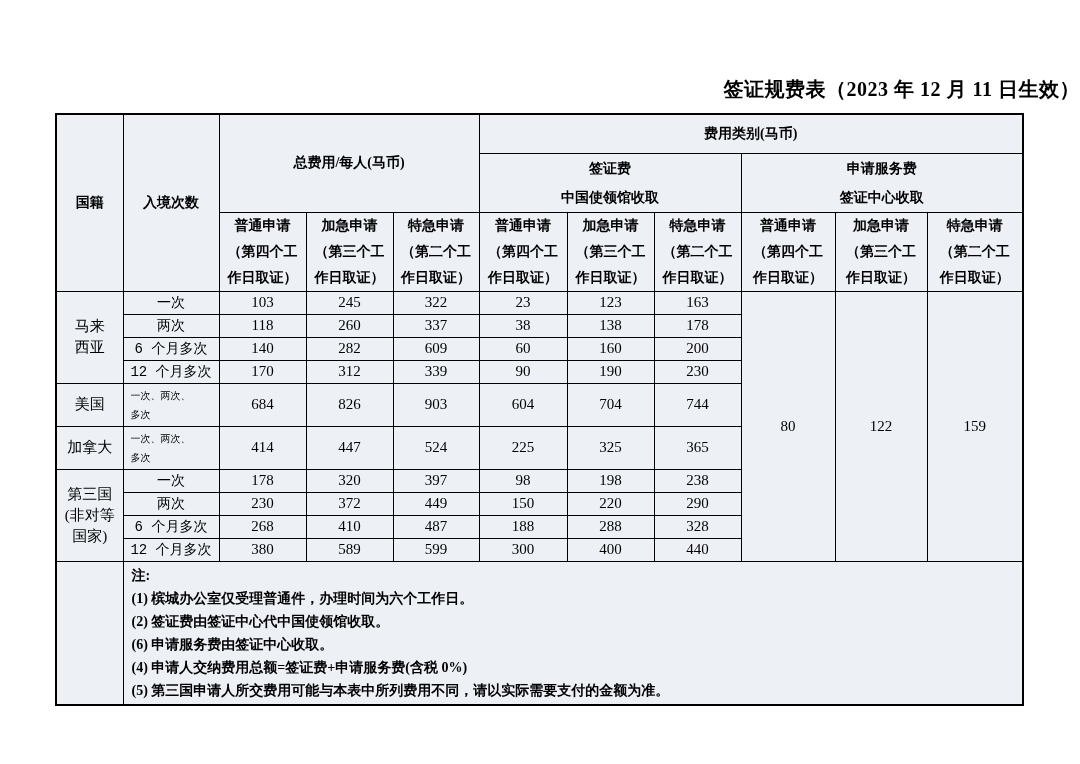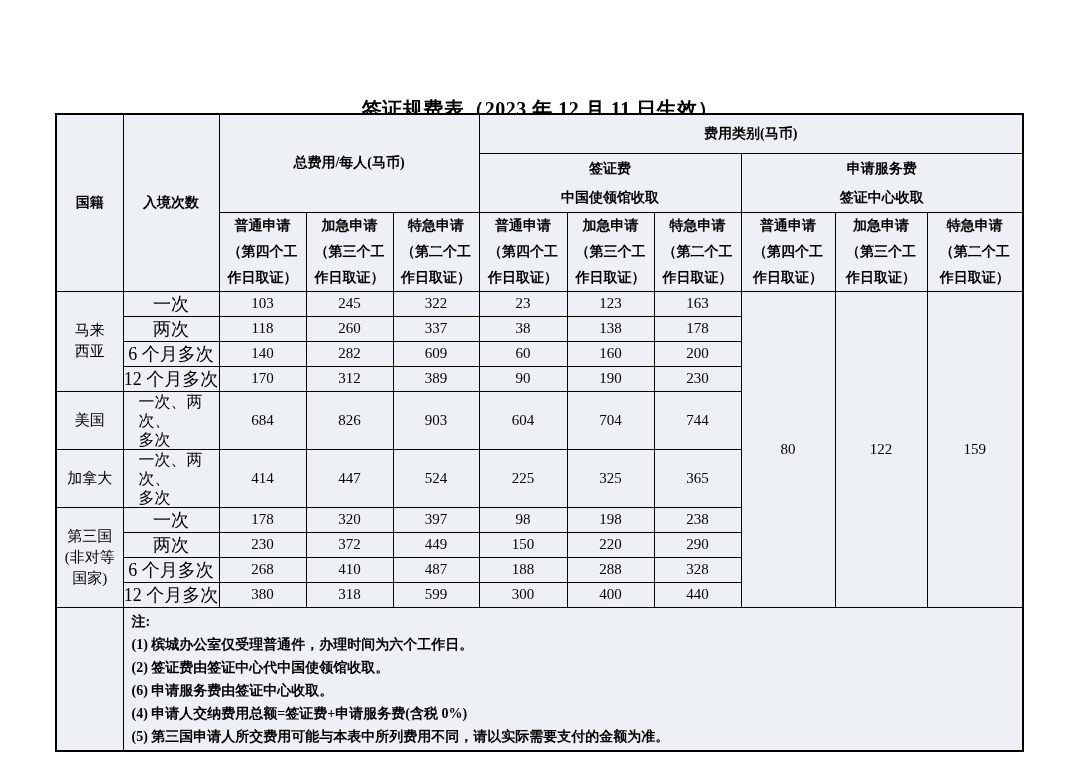--- a/index.html
+++ b/index.html
@@ -6,22 +6,22 @@
   body{
     width:1080px;height:764px;
     background:#ffffff;
     font-family:"Liberation Serif","DejaVu Serif",serif;
     color:#000;
     position:relative;
     overflow:hidden;
   }
   .page-title{
     position:absolute;
-    top:96px;left:0;width:1080px;
-    text-align:center;
+    top:76px;left:0;width:1080px;
+    text-align:right;
     font-size:20px;
     font-weight:bold;
     letter-spacing:0.5px;
   }
   .tbl-wrap{
     position:absolute;
     top:113px;left:55px;
   }
   table{
     border-collapse:collapse;
@@ -39,25 +39,25 @@
   }
   .hd{font-weight:bold;font-size:14px;}
   .pre{white-space:pre-line;}
   .r-cat{height:39px;}
   .r-sub{height:58px;}
   .r-sub td{line-height:29px;}
   .r-apply{height:79px;}
   .r-apply td{line-height:26px;font-family:Liberation Serif, serif;}
   .r-data{height:23px;}
   .r-data2{height:43px;}
-  .ent{font-size:18px;}
+  .ent{font-size:14px;font-family:Liberation Mono, monospace;}
   .ent-left{
-    font-size:16px;
+    font-size:10px;
     text-align:left;
-    padding-left:15px;
+    padding-left:7px;
     line-height:19px;
     margin-top:44px;
   }
   .grp{font-size:15px;line-height:21px;}
   .r-notes{height:115px;}
   .notes-cell{
     text-align:left;
     vertical-align:top;
     padding:2px 8px;
   }
@@ -163,21 +163,21 @@
     <td>282</td>
     <td>609</td>
     <td>60</td>
     <td>160</td>
     <td>200</td>
   </tr>
   <tr class="r-data">
     <td class="ent">12 个月多次</td>
     <td>170</td>
     <td>312</td>
-    <td>389</td>
+    <td>339</td>
     <td>90</td>
     <td>190</td>
     <td>230</td>
   </tr>
 
   <tr class="r-data2">
     <td class="grp">美国</td>
     <td class="ent-left pre">一次、两次、
 多次</td>
     <td>684</td>
@@ -226,21 +226,21 @@
     <td>268</td>
     <td>410</td>
     <td>487</td>
     <td>188</td>
     <td>288</td>
     <td>328</td>
   </tr>
   <tr class="r-data">
     <td class="ent">12 个月多次</td>
     <td>380</td>
-    <td>318</td>
+    <td>589</td>
     <td>599</td>
     <td>300</td>
     <td>400</td>
     <td>440</td>
   </tr>
 
   <tr class="r-notes">
     <td></td>
     <td class="notes-cell" colspan="10">
       <div>注:</div>

